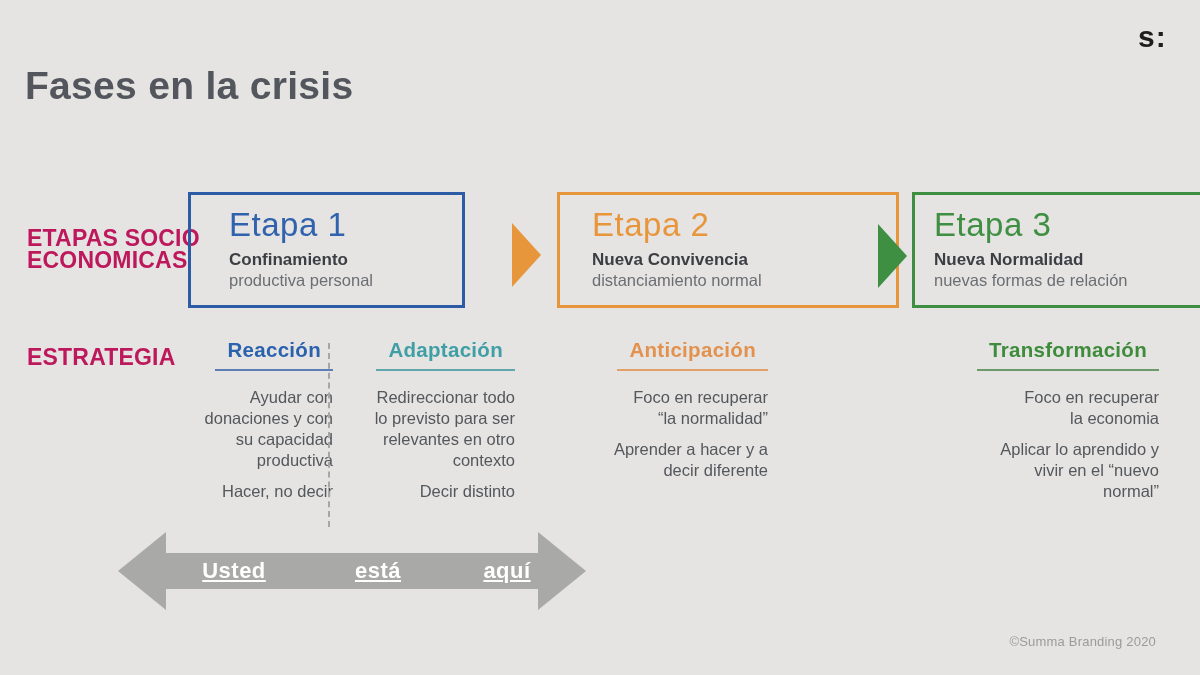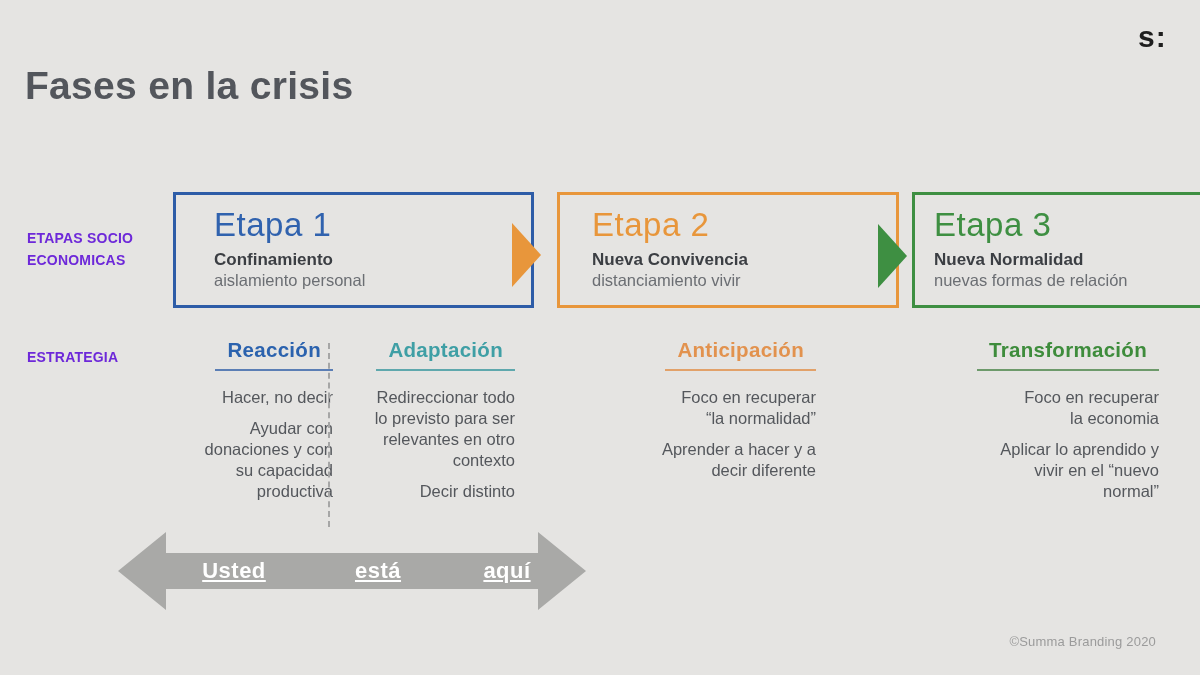--- a/index.html
+++ b/index.html
@@ -16,33 +16,33 @@
   .logo {
     position:absolute; left:1138px; top:20px;
     font-size:30px; font-weight:700; color:#1e1e1e; letter-spacing:1px;
   }
   .title {
     position:absolute; left:25px; top:64px;
     font-size:39px; font-weight:700; color:#53565c; letter-spacing:0.3px;
   }
   .row-label {
     position:absolute; left:27px;
-    font-size:14px; font-weight:700; color:#6d28d9;
+    font-size:23px; font-weight:700; color:#be185d;
     line-height:21.5px; white-space:pre-line; letter-spacing:0.2px;
   }
   .row-label.etapas { top:228px; }
   .row-label.estrategia { top:347px; }
 
   
   .stage-box {
     position:absolute; top:192px; height:116px;
     border:3px solid; background:transparent;
     padding:8px 0 0 19px;
   }
-  .stage-box.s1 { left:173px; width:361px; border-color:#2d5ca7;padding-left:38px; }
+  .stage-box.s1 { left:188px; width:277px; border-color:#2d5ca7;padding-left:38px; }
   .stage-box.s2 { left:557px; width:342px; border-color:#e8963b;padding-left:32px; }
   .stage-box.s3 { left:912px; width:296px; border-color:#3e8f42; }
   .stage-title { font-size:33px; font-weight:400; line-height:44px; letter-spacing:0.5px; }
   .s1 .stage-title { color:#3062ae; }
   .s2 .stage-title { color:#e8963b; }
   .s3 .stage-title { color:#3e8f42; }
   .stage-sub-bold { font-size:17px; font-weight:700; color:#3b3e43; line-height:21px; margin-top:2px; }
   .stage-sub { font-size:16.5px; color:#6b6e73; line-height:21px; }
 
   .tri {
@@ -50,21 +50,21 @@
     border-top:32px solid transparent;
     border-bottom:32px solid transparent;
   }
   .tri.orange { left:512px; top:223px; border-left:29px solid #e8963b; }
   .tri.green  { left:878px; top:224px; border-left:29px solid #3e8f42; }
 
   
   .col { position:absolute; top:338px; text-align:right; }
   .col.reaccion       { left:153px; width:180px; }
   .col.adaptacion     { left:335px; width:180px; }
-  .col.anticipacion   { left:612px; width:204px; }
+  .col.anticipacion   { left:564px; width:204px; }
   .col.transformacion { left:933px; width:226px; }
   .col-head {
     display:inline-block;
     font-size:20.5px; font-weight:700; letter-spacing:0.3px;
     padding:0 12px 7px 12px;
     border-bottom:2px solid;
   }
   .reaccion .col-head       { color:#2b62ae; border-color:#5b7eb5; }
   .adaptacion .col-head     { color:#3f9fa5; border-color:#5fa8ad; }
   .anticipacion .col-head   { color:#e2924e; border-color:#e2a169; }
@@ -108,46 +108,46 @@
 
   <h1 class="title">Fases en la crisis</h1>
 
   <div class="row-label etapas">ETAPAS SOCIO
 ECONOMICAS</div>
   <div class="row-label estrategia">ESTRATEGIA</div>
 
   <div class="stage-box s1">
     <div class="stage-title">Etapa 1</div>
     <div class="stage-sub-bold">Confinamiento</div>
-    <div class="stage-sub">aislamiento personal</div>
+    <div class="stage-sub">productiva personal</div>
   </div>
 
   <div class="tri orange"></div>
 
   <div class="stage-box s2">
     <div class="stage-title">Etapa 2</div>
     <div class="stage-sub-bold">Nueva Convivencia</div>
-    <div class="stage-sub">distanciamiento vivir</div>
+    <div class="stage-sub">distanciamiento normal</div>
   </div>
 
   <div class="tri green"></div>
 
   <div class="stage-box s3">
     <div class="stage-title">Etapa 3</div>
     <div class="stage-sub-bold">Nueva Normalidad</div>
     <div class="stage-sub">nuevas formas de relación</div>
   </div>
 
   <div class="col reaccion">
     <span class="col-head">Reacción</span>
-    <p>Hacer, no decir</p>
     <p>Ayudar con
 donaciones y con
 su capacidad
 productiva</p>
+    <p>Hacer, no decir</p>
   </div>
 
   <div class="dotted-divider"></div>
 
   <div class="col adaptacion">
     <span class="col-head">Adaptación</span>
     <p>Redireccionar todo
 lo previsto para ser
 relevantes en otro
 contexto</p>

